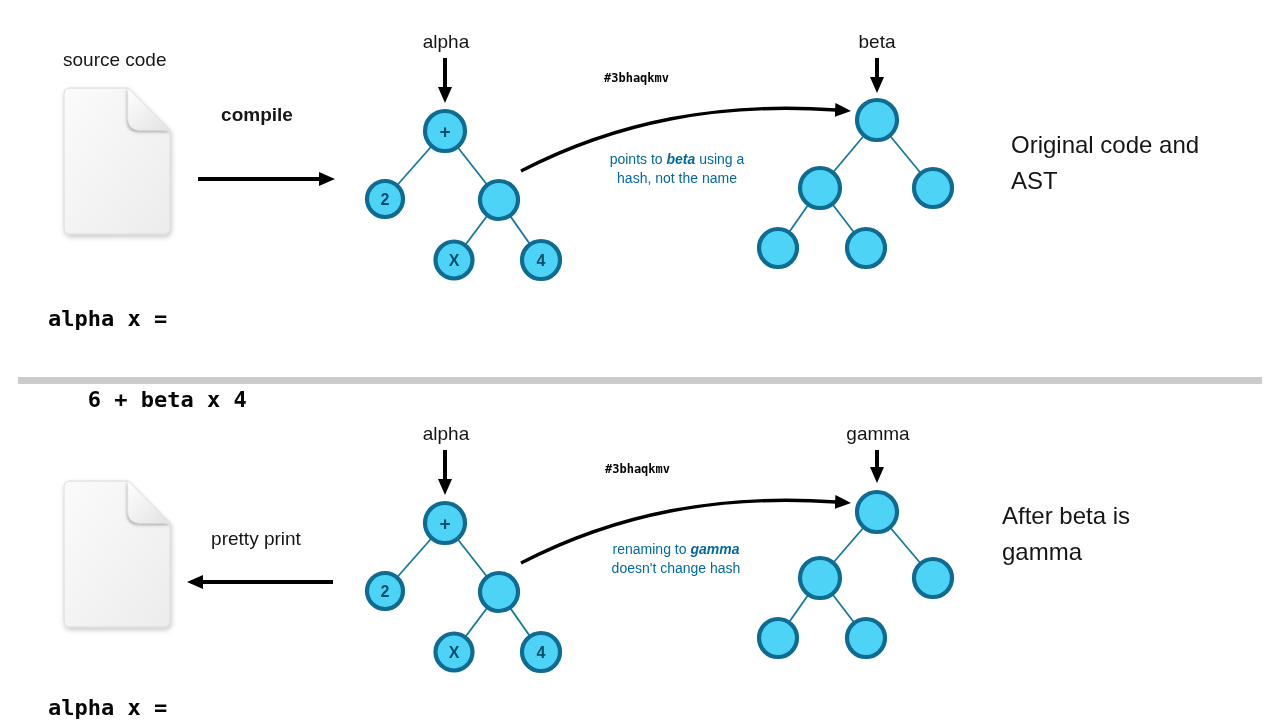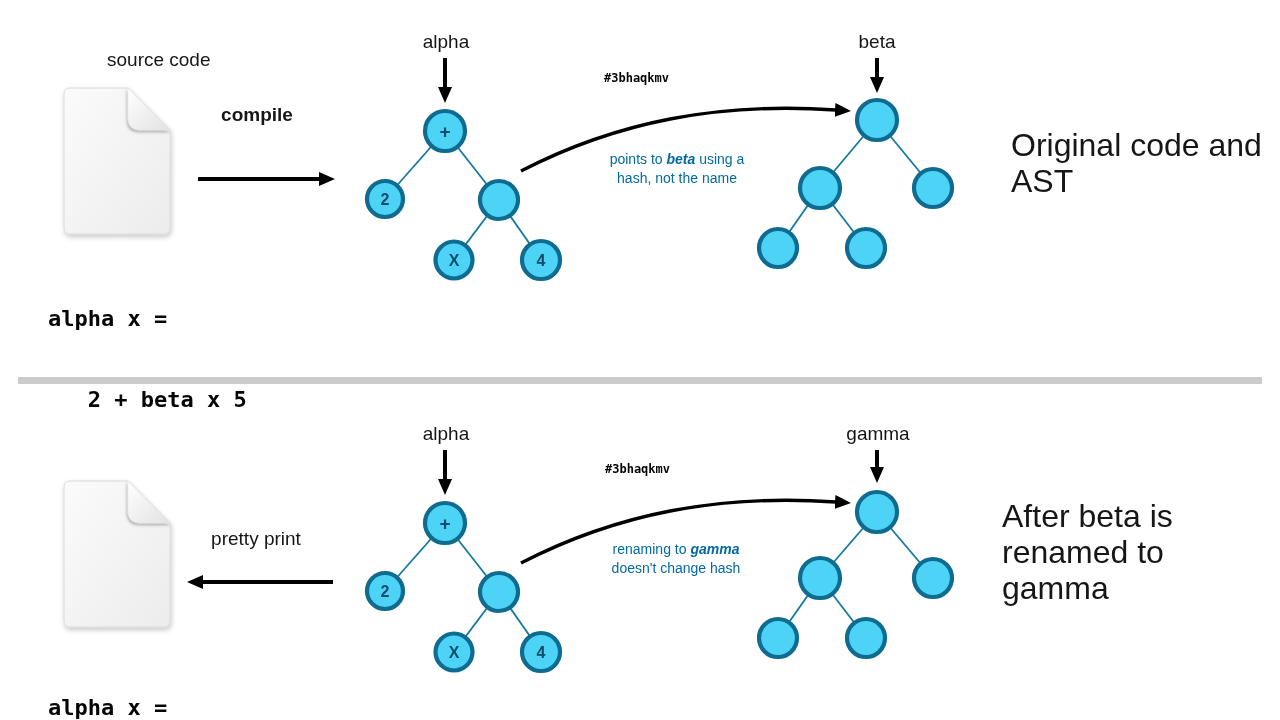--- a/index.html
+++ b/index.html
@@ -17,21 +17,21 @@
     font-family:"DejaVu Sans Mono","Liberation Mono",monospace;
     font-size:22px;font-weight:bold;color:#050505;
     line-height:27px;white-space:pre;
   }
   .hash{
     font-family:"DejaVu Sans Mono","Liberation Mono",monospace;
     font-size:12px;font-weight:bold;color:#050505;white-space:nowrap;
   }
   .note{font-size:14px;line-height:19px;color:#0369a1;text-align:center;}
   .note .emph{font-weight:bold;font-style:italic;}
-  .caption{font-size:32px;line-height:36px;color:#161616;font-weight:400;white-space:nowrap;}
+  .caption{font-size:24px;line-height:36px;color:#161616;font-weight:400;white-space:nowrap;}
   .divider{background:#cbcbcb;}
   svg{position:absolute;left:0;top:0;}
   .ast-circle{fill:#4CD3F5;stroke:#0F6B90;stroke-width:4.2px;}
   .ast-edge{stroke:#1579A0;stroke-width:1.8px;}
   .node-label{
     font-family:"Liberation Sans",sans-serif;font-weight:bold;
     font-size:16px;fill:#0A4E6B;text-anchor:middle;
   }
   .node-label.plus{font-size:19px;}
   .arrow{stroke:#000000;stroke-width:4px;fill:none;}
@@ -141,27 +141,27 @@
       <line class="ast-edge" x1="820" y1="578" x2="778" y2="638"></line>
       <line class="ast-edge" x1="820" y1="578" x2="866" y2="638"></line>
       <circle class="ast-circle" cx="877" cy="512" r="20"></circle>
       <circle class="ast-circle" cx="820" cy="578" r="20"></circle>
       <circle class="ast-circle" cx="933" cy="578" r="19"></circle>
       <circle class="ast-circle" cx="778" cy="638" r="19"></circle>
       <circle class="ast-circle" cx="866" cy="638" r="19"></circle>
     </g>
   </svg>
 
-  <div class="abs label" style="left:63px;top:49px;margin-left:44px;">source code</div>
+  <div class="abs label" style="left:63px;top:49px;">source code</div>
 
   <div class="abs label centered" style="left:257px;top:104px;font-weight:bold;">compile</div>
 
   <div class="abs code" style="left:48px;top:251px;">
     <div>alpha x =</div>
-    <div>   2 + beta x 5</div>
+    <div>   6 + beta x 4</div>
   </div>
 
   <div class="abs label centered" style="left:446px;top:31px;">alpha</div>
 
   <div class="abs hash" style="left:604px;top:71px;">#3bhaqkmv</div>
 
   <div class="abs note" style="left:593px;top:150px;width:168px;"><span>points to </span><span class="emph">beta</span><span> using a hash, not the name</span></div>
 
   <div class="abs label centered" style="left:877px;top:31px;">beta</div>
 
@@ -182,17 +182,16 @@
   <div class="abs label centered" style="left:446px;top:423px;">alpha</div>
 
   <div class="abs hash" style="left:605px;top:462px;">#3bhaqkmv</div>
 
   <div class="abs note" style="left:592px;top:540px;width:168px;"><span>renaming to </span><span class="emph">gamma</span><span> doesn't change hash</span></div>
 
   <div class="abs label centered" style="left:878px;top:423px;">gamma</div>
 
   <div class="abs caption" style="left:1002px;top:498px;">
     <div>After beta is</div>
-    <div>renamed to</div>
     <div>gamma</div>
   </div>
 
 </div>
 
 </body></html>

